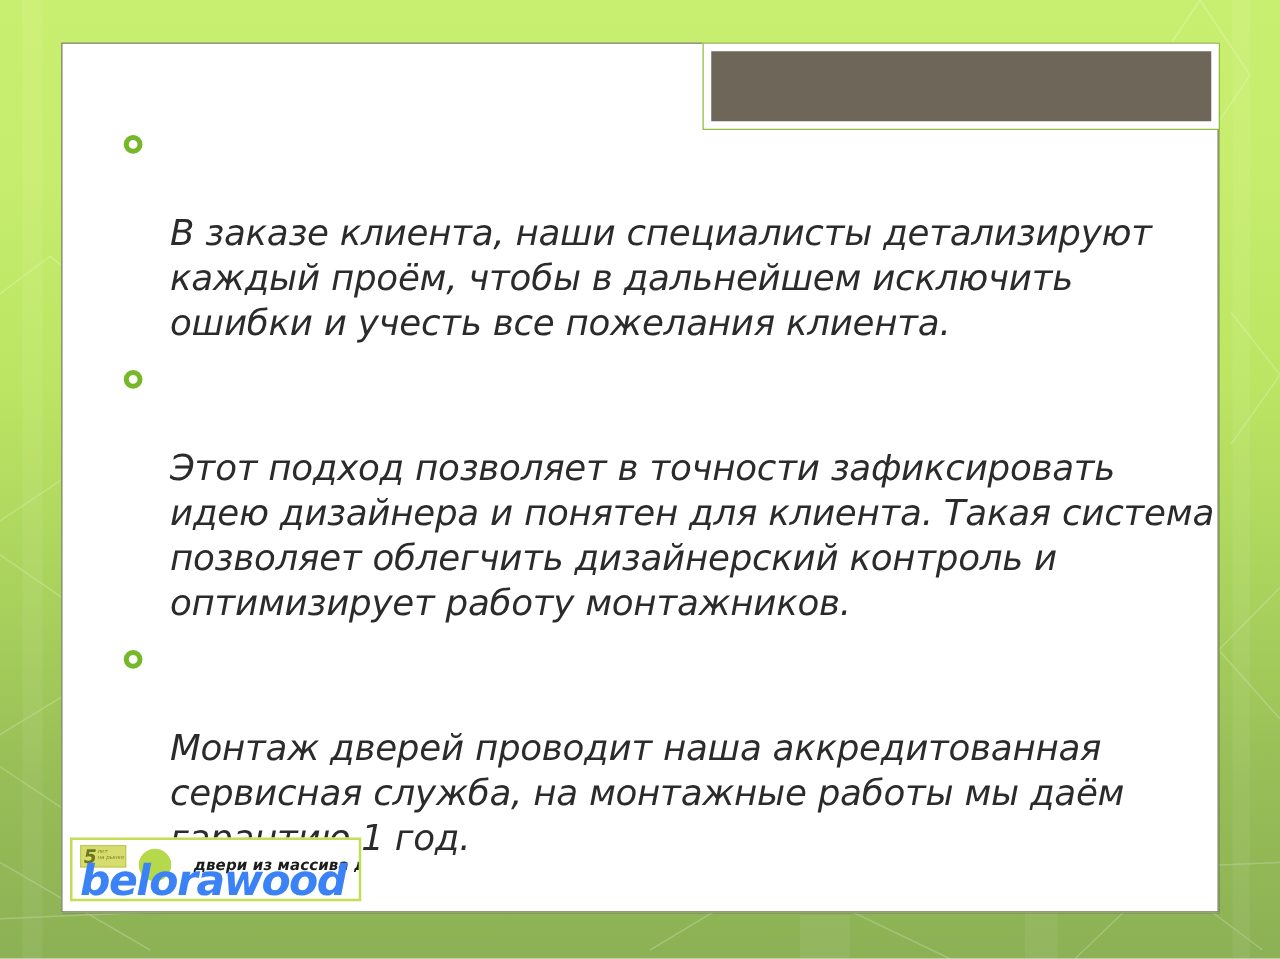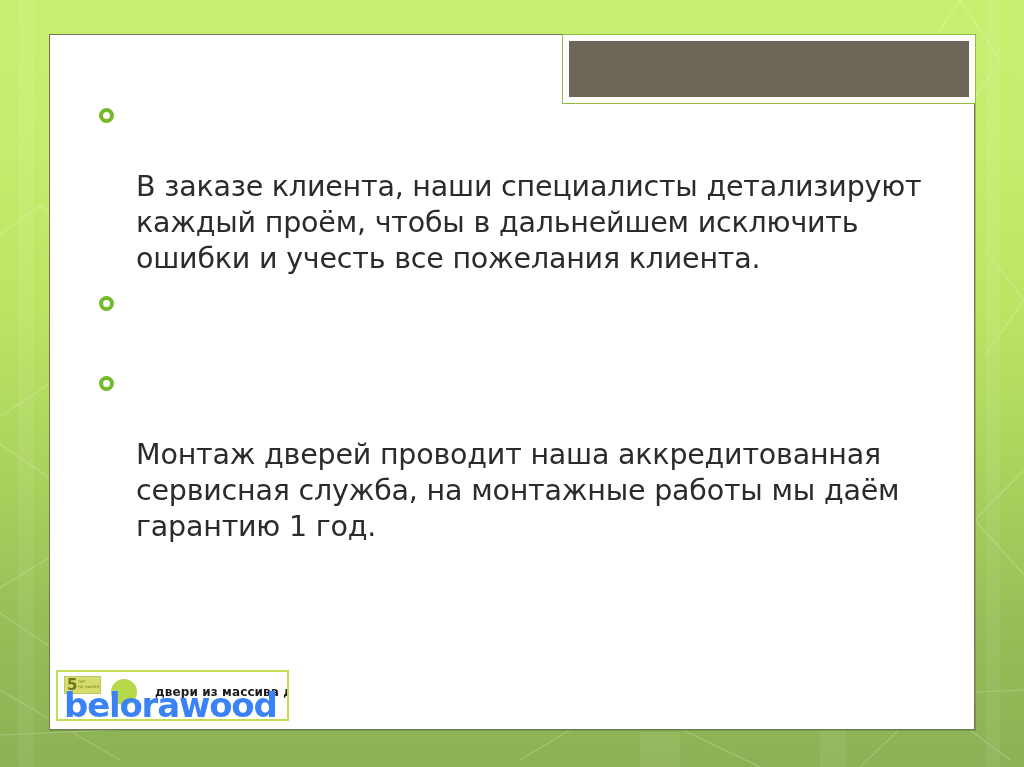--- a/index.html
+++ b/index.html
@@ -13,20 +13,21 @@
     font-family: "DejaVu Sans", sans-serif;
   }
 
   
   .slide {
     position: relative;
     width: 1024px;
     height: 767px;
     background: linear-gradient(to bottom, #c9ef70 0%, #c6ed6d 18%, #bce564 40%, #a9d25d 62%, #96bd57 82%, #8cb155 100%);
     overflow: hidden;
+    font-style: italic;
   }
 
   
   .bg-pattern {
     position: absolute;
     inset: 0;
     opacity: .38;
     pointer-events: none;
   }
 
@@ -204,20 +205,21 @@
       <div class="title-block-inner"></div>
     </div>
 
     <ul class="bullets">
       <li class="bullet-item">
         <span class="bullet-marker"></span>
         <span>В заказе клиента, наши специалисты детализируют каждый проём, чтобы в дальнейшем исключить ошибки и учесть все пожелания клиента.</span>
       </li>
       <li class="bullet-item">
         <span class="bullet-marker"></span>
+        <span>Этот подход позволяет в точности зафиксировать идею дизайнера и понятен для клиента. Такая система позволяет облегчить дизайнерский контроль и оптимизирует работу монтажников.</span>
       </li>
       <li class="bullet-item">
         <span class="bullet-marker"></span>
         <span>Монтаж дверей проводит наша аккредитованная сервисная служба, на монтажные работы мы даём гарантию 1 год.</span>
       </li>
     </ul>
   </div>
 
   <div class="logo">
     <div class="logo-badge">

